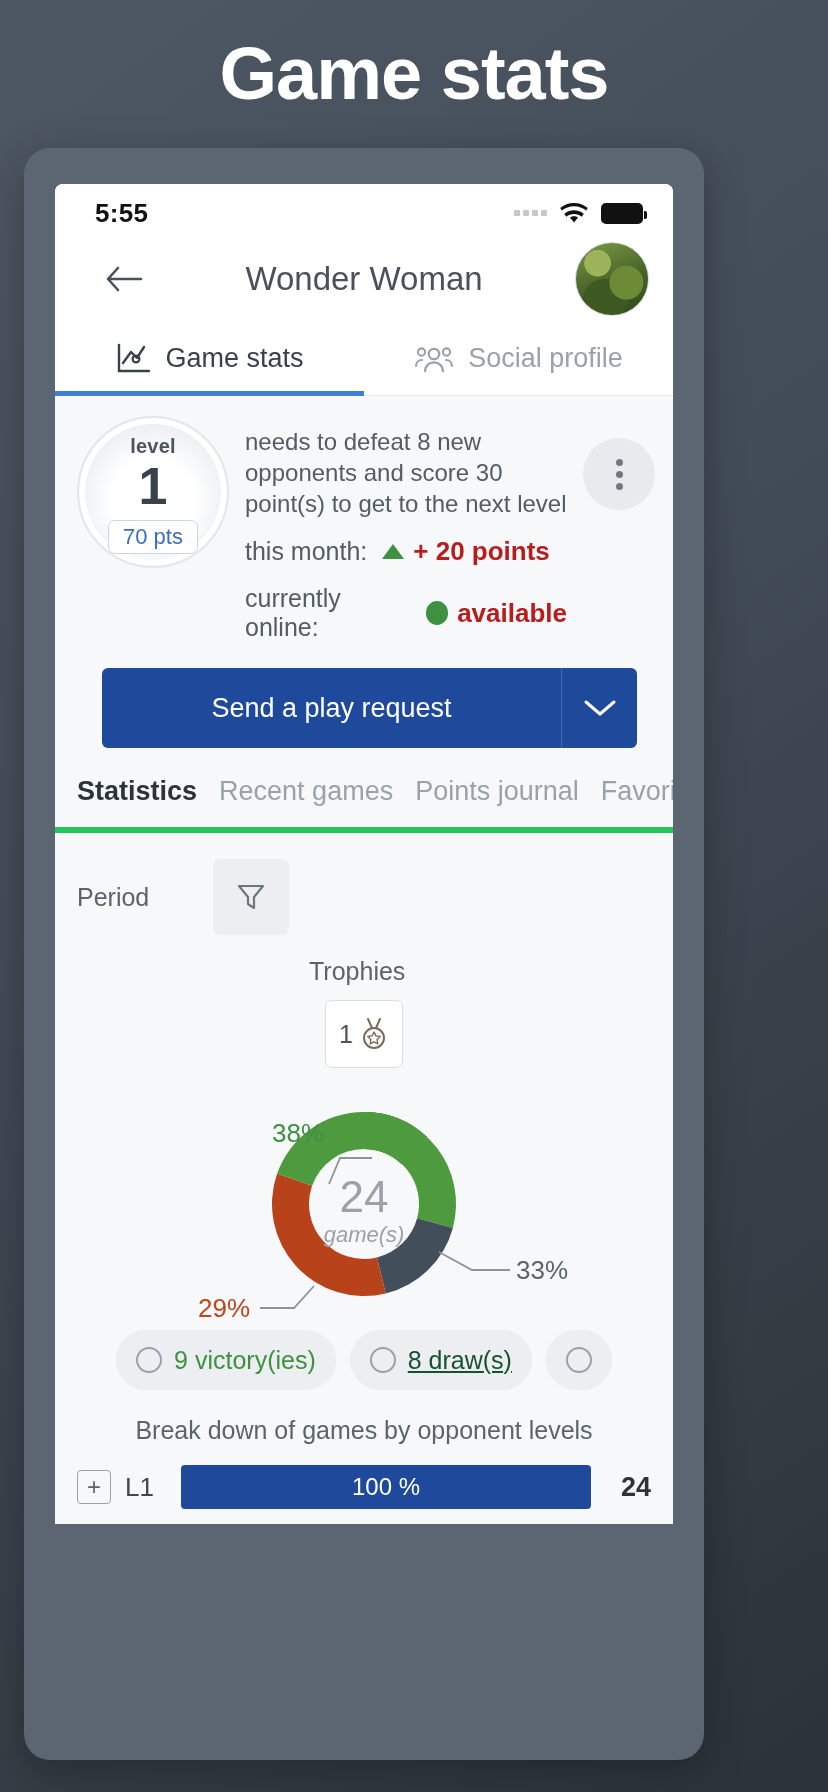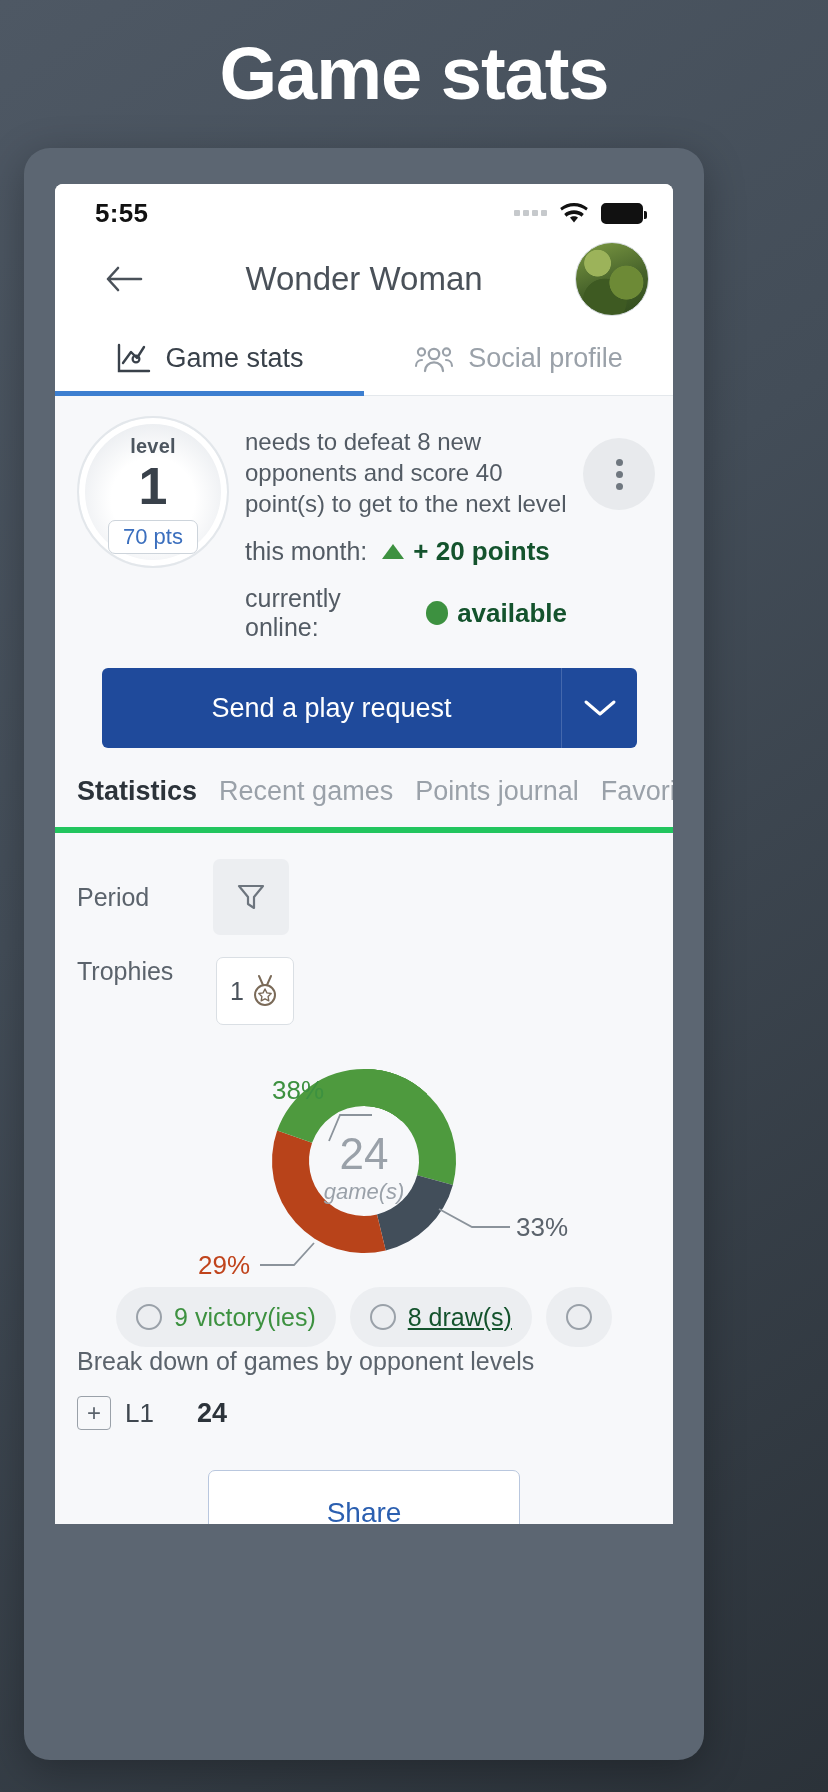--- a/index.html
+++ b/index.html
@@ -164,21 +164,21 @@
     font-size: 25px; color: #535b64;
     margin-top: 17px;
   }
   .tri-up {
     width: 0; height: 0;
     border-left: 11px solid transparent;
     border-right: 11px solid transparent;
     border-bottom: 15px solid #3d9140;
     margin-left: 6px;
   }
-  .green-strong { color: #14532d; font-weight: 700; font-size: 26px; }
+  .green-strong { color: #b91c1c; font-weight: 700; font-size: 26px; }
   .dot-online {
     width: 24px; height: 24px; border-radius: 50%;
     background: #3d9140; margin-left: 6px;
   }
   .kebab {
     width: 72px; height: 72px; border-radius: 50%;
     background: #e8eaed;
     display: flex; flex-direction: column; align-items: center; justify-content: center;
     gap: 5px;
     flex: 0 0 72px;
@@ -249,21 +249,21 @@
     cursor: pointer;
   }
   .funnel-btn {
     width: 76px; height: 76px;
     background: #eceef1;
     border-radius: 7px;
     display: flex; align-items: center; justify-content: center;
     margin-left: 12px;
     cursor: pointer;
   }
-  .trophy-row { display: flex; gap: 29px; margin-top: 22px; }
+  .trophy-row { display: flex; align-items: center; gap: 14px; margin-top: 22px; flex-direction: column; }
   .trophy-box {
     width: 78px; height: 68px;
     background: #fff;
     border: 1px solid #dadfe4;
     border-radius: 7px;
     display: flex; align-items: center; justify-content: center; gap: 6px;
     font-size: 25px; color: #4b535c;
     cursor: pointer;
   }
 
@@ -288,22 +288,24 @@
   .chip .ring {
     width: 26px; height: 26px; border-radius: 50%;
     border: 2px solid #9aa1a9;
     display: block;
   }
   .c-green { color: #3d9140; }
   .c-gray { color: #14532d; text-decoration: underline; }
   .c-red { color: #c0441c; }
 
   .breakdown-title {
+    text-align: center;
     font-size: 25px;
     color: #5b636c;
+    margin-top: 26px;
   }
   .bar-row {
     display: flex; align-items: center; gap: 14px;
     margin-top: 20px;
   }
   .plus-box {
     width: 34px; height: 34px;
     border: 1px solid #9aa1a9;
     border-radius: 4px;
     display: flex; align-items: center; justify-content: center;
@@ -394,21 +396,21 @@
       </div>
     </div>
 
     <div class="summary">
       <div class="level-badge">
         <span class="level-word">level</span>
         <span class="level-num">1</span>
         <span class="pts-chip">70 pts</span>
       </div>
       <div class="summary-text">
-        <div class="need-line">needs to defeat 8 new opponents and score 40 point(s) to get to the next level</div>
+        <div class="need-line">needs to defeat 8 new opponents and score 30 point(s) to get to the next level</div>
         <div class="month-line">
           <span>this month:</span>
           <span class="tri-up"></span>
           <span class="green-strong">+ 20 points</span>
         </div>
         <div class="online-line">
           <span>currently online:</span>
           <span class="dot-online"></span>
           <span class="green-strong">available</span>
         </div>
@@ -504,20 +506,23 @@
         <div class="chip">
           <span class="ring"></span>
         </div>
       </div>
 
       <div class="breakdown-title">Break down of games by opponent levels</div>
 
       <div class="bar-row">
         <span class="plus-box">+</span>
         <span class="bar-label">L1</span>
+        <div class="bar-track">
+          <div class="bar-fill" style="width:100%">100 %</div>
+        </div>
         <span class="bar-count">24</span>
       </div>
 
       <div class="share-btn">Share</div>
     </div>
 
   </div>
 </div>
 
 </body></html>

